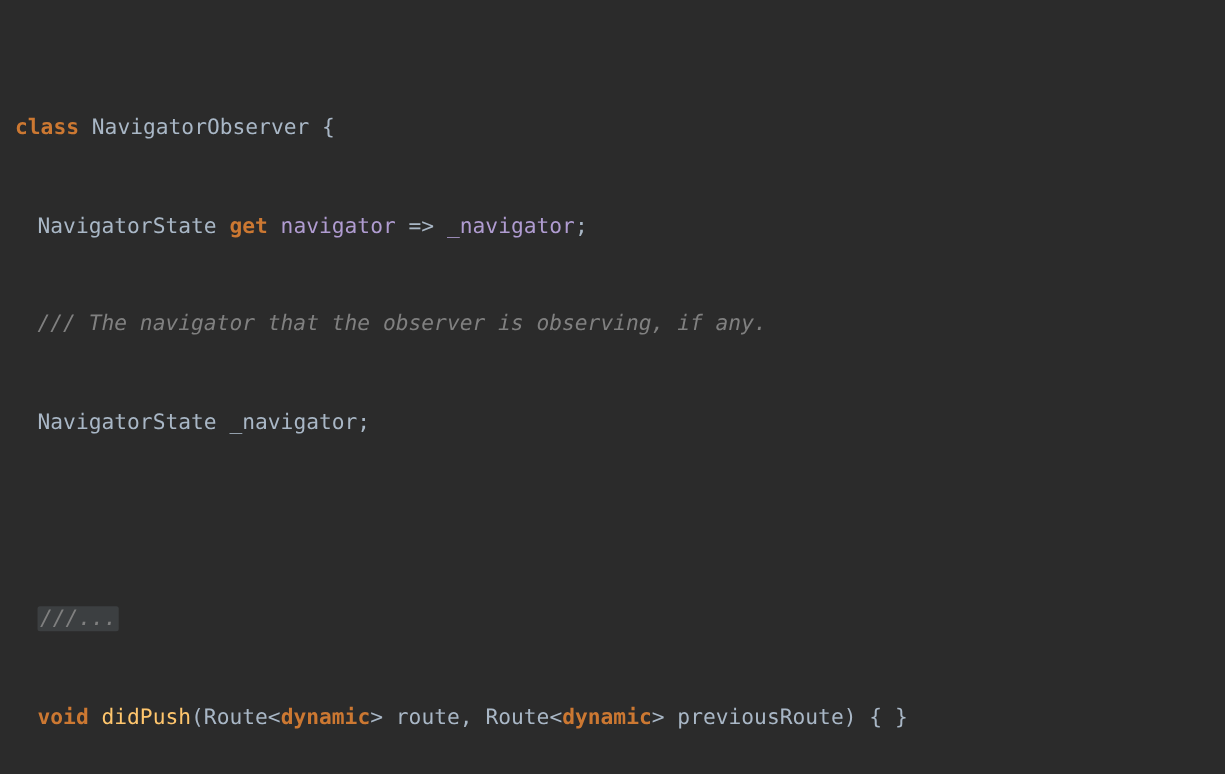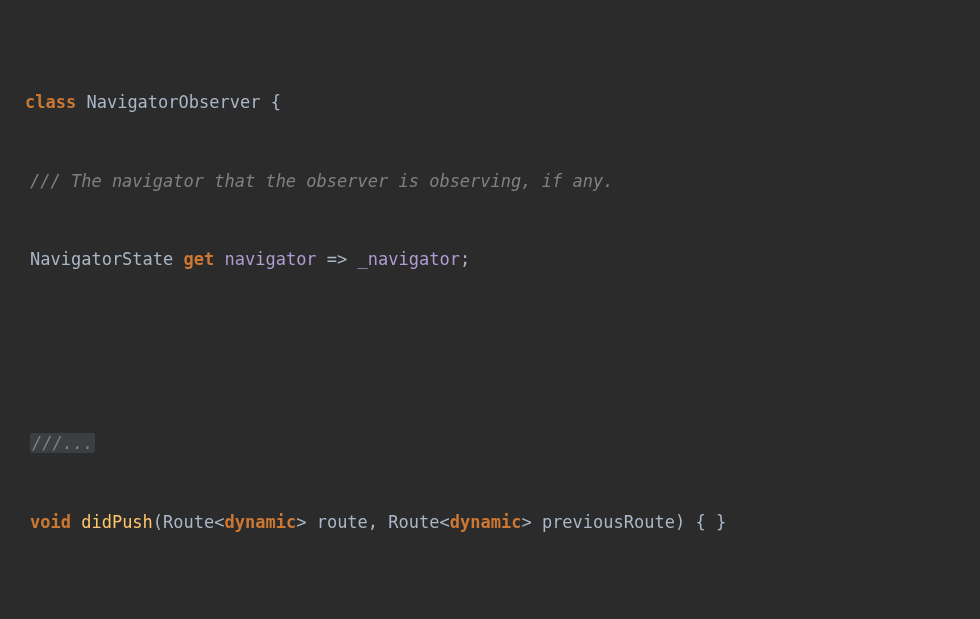--- a/index.html
+++ b/index.html
@@ -12,21 +12,21 @@
     font-size: 17px;
     line-height: 1.55;
     color: #a9b7c6;
     overflow: hidden;
   }
   .editor {
     padding: 10px 0 0 0;
     white-space: pre;
   }
   .line {
-    padding-left: 25px;
+    padding-left: 12px;
     height: 26px;
   }
   .indent1 { padding-left: 30px; }
   .fold-bg {
     background: #3c3f41;
     border-radius: 2px;
     padding: 0 2px;
   }
   .c-comment   { color: #808080; font-style: italic; }
   .c-docparam  { color: #8a9a5b; font-style: italic; }
@@ -38,24 +38,25 @@
   .c-default   { color: #a9b7c6; }
 </style>
 </head>
 <body>
 
 <div class="editor">
 
 
 <div class="line"><span class="c-keyword-b">class</span><span class="c-default"> </span><span class="c-default">NavigatorObserver</span><span class="c-punc"> {</span></div>
 
+<div class="line indent1"><span class="c-type">NavigatorState </span><span class="c-keyword-b">get</span><span class="c-getter"> navigator </span><span class="c-punc">=&gt; </span><span class="c-getter">_navigator</span><span class="c-punc">;</span></div>
+
 <div class="line indent1"><span class="c-comment">/// The navigator that the observer is observing, if any.</span></div>
 
-<div class="line indent1"><span class="c-type">NavigatorState </span><span class="c-keyword-b">get</span><span class="c-getter"> navigator </span><span class="c-punc">=&gt; </span><span class="c-getter">_navigator</span><span class="c-punc">;</span></div>
-
+<div class="line indent1"><span class="c-type">NavigatorState </span><span class="c-default">_navigator</span><span class="c-punc">;</span></div>
 
 <div class="line">&nbsp;</div>
 
 <div class="line indent1"><span class="c-comment fold-bg">///...</span></div>
 
 <div class="line indent1"><span class="c-keyword-b">void</span><span class="c-method"> didPush</span><span class="c-punc">(</span><span class="c-type">Route&lt;</span><span class="c-keyword-b">dynamic</span><span class="c-type">&gt; </span><span class="c-default">route</span><span class="c-punc">, </span><span class="c-type">Route&lt;</span><span class="c-keyword-b">dynamic</span><span class="c-type">&gt; </span><span class="c-default">previousRoute</span><span class="c-punc">)</span><span class="c-punc"> { }</span></div>
 
 
 
 

